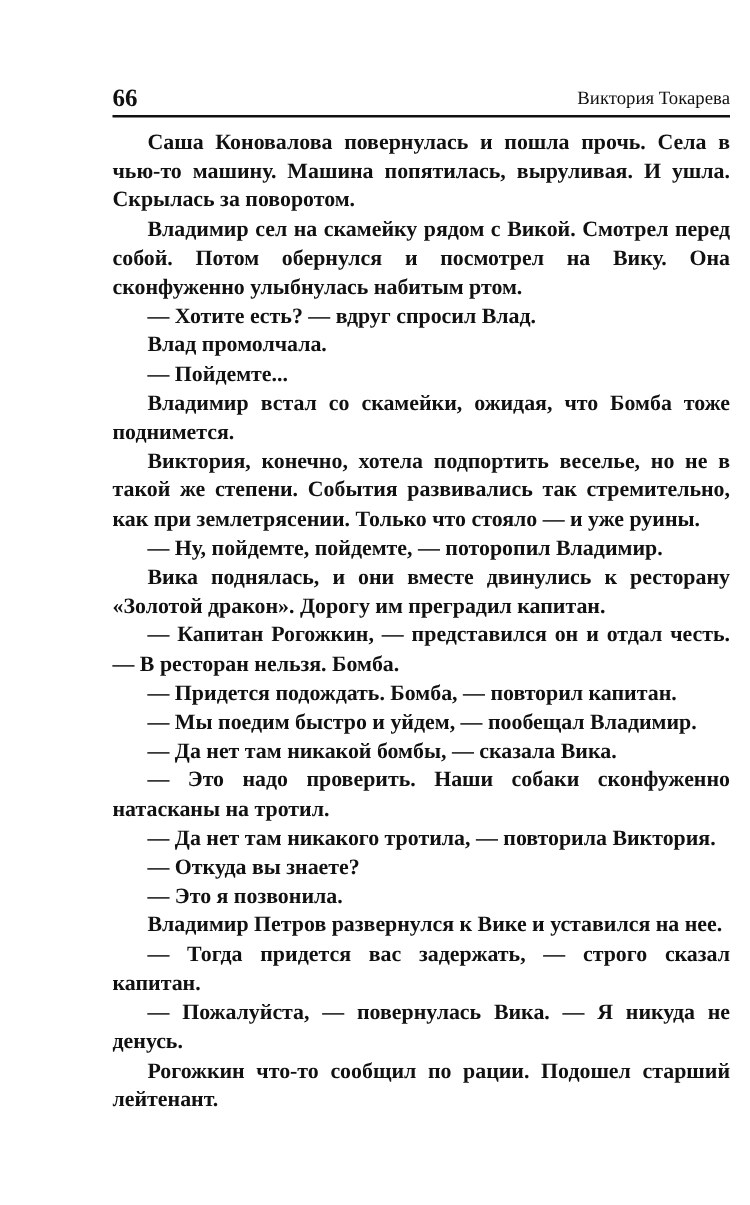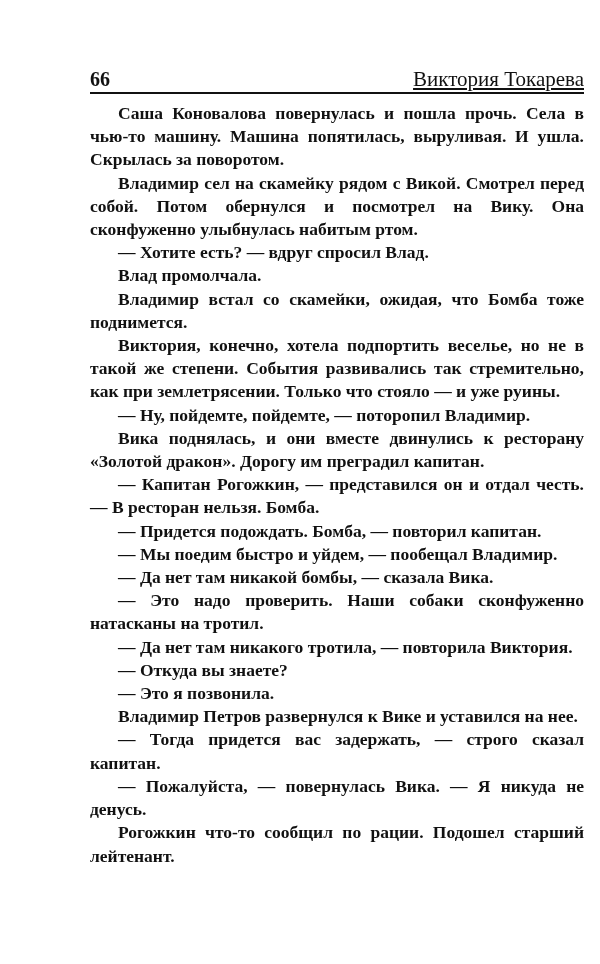--- a/index.html
+++ b/index.html
@@ -2,40 +2,41 @@
 <html><head>
 <meta charset="utf-8">
 <style>
   html, body { margin: 0; padding: 0; background: #ffffff; }
   body { width: 600px; height: 964px; position: relative; overflow: hidden;
          font-family: "Liberation Serif", "DejaVu Serif", serif; color: #111; }
   .page { position: absolute; left: 56px; top: 66px; width: 494px; margin-left: 34px; }
   .running-head { display: flex; justify-content: space-between; align-items: flex-end;
                   height: 24px; font-size: 19px; line-height: 22px; }
   .page-num { font-weight: bold; font-size: 20px; }
-  .author { font-size: 21px; text-decoration: underline; }
+  .author { font-size: 15px; }
   .rule { height: 2px; background: #111; margin-top: 2px; }
   .body-text { margin-top: 8px; font-size: 17.5px; line-height: 23.2px; text-align: justify; font-weight: bold; }
   .body-text p { margin: 0; text-indent: 28px; }
   .body-text p::after { content: ""; }
 </style>
 </head>
 <body>
 
 <div class="page">
   <div class="running-head">
     <span class="page-num">66</span>
     <span class="author">Виктория Токарева</span>
   </div>
   <div class="rule"></div>
   <div class="body-text">
     <p>Саша Коновалова повернулась и пошла прочь. Села в чью-то машину. Машина попятилась, выруливая. И ушла. Скрылась за поворотом.</p>
     <p>Владимир сел на скамейку рядом с Викой. Смотрел перед собой. Потом обернулся и посмотрел на Вику. Она сконфуженно улыбнулась набитым ртом.</p>
     <p>— Хотите есть? — вдруг спросил Влад.</p>
     <p>Влад промолчала.</p>
+    <p>— Пойдемте...</p>
     <p>Владимир встал со скамейки, ожидая, что Бомба тоже поднимется.</p>
     <p>Виктория, конечно, хотела подпортить веселье, но не в такой же степени. События развивались так стремительно, как при землетрясении. Только что стояло — и уже руины.</p>
     <p>— Ну, пойдемте, пойдемте, — поторопил Владимир.</p>
     <p>Вика поднялась, и они вместе двинулись к ресторану «Золотой дракон». Дорогу им преградил капитан.</p>
     <p>— Капитан Рогожкин, — представился он и отдал честь. — В ресторан нельзя. Бомба.</p>
     <p>— Придется подождать. Бомба, — повторил капитан.</p>
     <p>— Мы поедим быстро и уйдем, — пообещал Владимир.</p>
     <p>— Да нет там никакой бомбы, — сказала Вика.</p>
     <p>— Это надо проверить. Наши собаки сконфуженно натасканы на тротил.</p>
     <p>— Да нет там никакого тротила, — повторила Виктория.</p>

